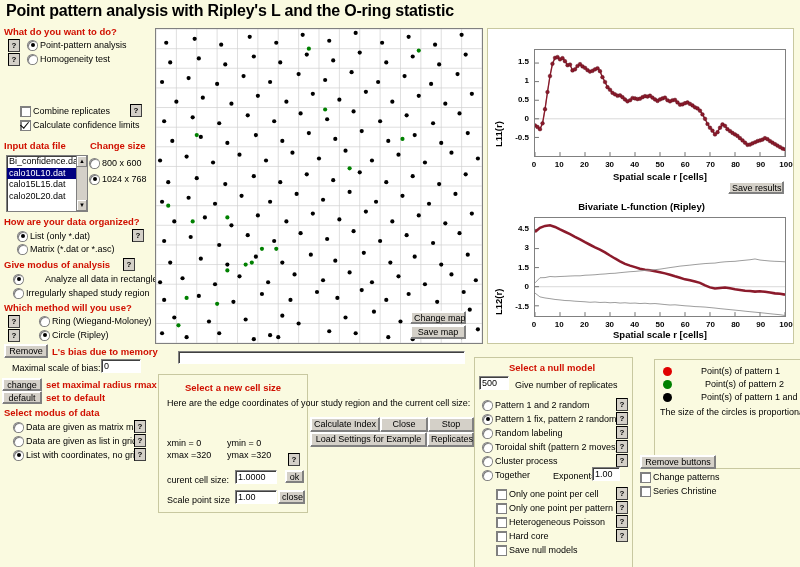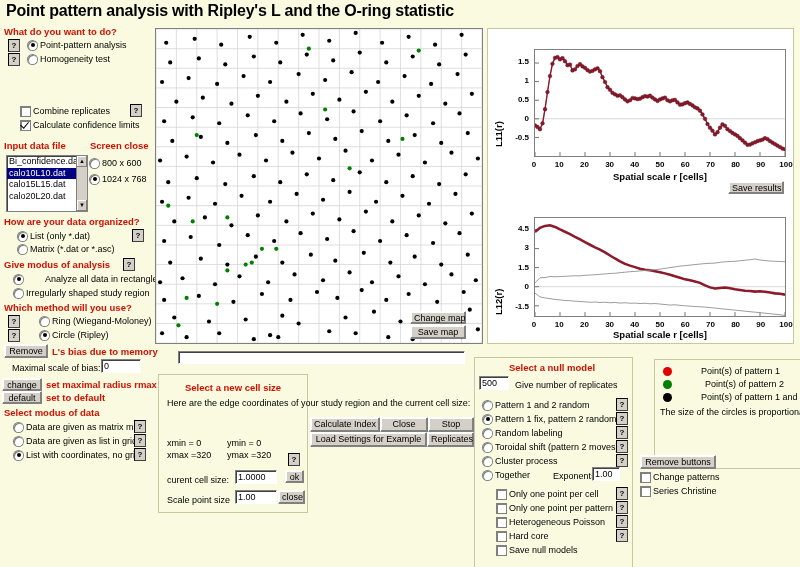--- a/index.html
+++ b/index.html
@@ -132,21 +132,21 @@
     <span class="cbox"></span>
     <span class="lbl">Combine replicates</span>
   </div>
   <div class="abs qbtn" style="left:130px;top:78px;">?</div>
   <div class="abs check-row" style="left:21px;top:93px;">
     <span class="cbox on"></span>
     <span class="lbl">Calculate confidence limits</span>
   </div>
 
   <div class="abs red-head" style="left:4px;top:114px;">Input data file</div>
-  <div class="abs red-head" style="left:90px;top:114px;">Screen close</div>
+  <div class="abs red-head" style="left:90px;top:114px;">Change size</div>
 </div>
 
 <div class="abs" id="datafile-list">
   <div class="opt">Bi_confidence.da</div>
   <div class="opt sel">calo10L10.dat</div>
   <div class="opt">calo15L15.dat</div>
   <div class="opt">calo20L20.dat</div>
   <div class="sb">
     <div class="arr">▲</div>
     <div class="arr dn">▼</div>
@@ -623,20 +623,21 @@
       <span class="ticklbl" style="left:172.0px;top:131.0px;transform:translateX(-50%);">50</span>
       <span class="ticklbl" style="left:197.2px;top:131.0px;transform:translateX(-50%);">60</span>
       <span class="ticklbl" style="left:222.4px;top:131.0px;transform:translateX(-50%);">70</span>
       <span class="ticklbl" style="left:247.6px;top:131.0px;transform:translateX(-50%);">80</span>
       <span class="ticklbl" style="left:272.8px;top:131.0px;transform:translateX(-50%);">90</span>
       <span class="ticklbl" style="left:298.0px;top:131.0px;transform:translateX(-50%);">100</span>
     </div>
   <div class="abs axis-xlabel" style="left:46px;top:142px;width:252px;">Spatial scale r [cells]</div>
   <div class="abs btn" style="left:240px;top:152px;width:56px;height:13px;">Save results</div>
 
+  <div class="abs chart-title" style="left:0;top:172px;width:307px;">Bivariate L-function (Ripley)</div>
   <div class="abs axis-ylabel" style="left:5px;top:210px;height:76px;">L12(r)</div>
   <div class="abs" id="chart2-plot" style="left:46px;top:188px;width:252px;height:100px;">
     <svg viewBox="0 0 252 100" preserveAspectRatio="none" style="display:block;width:100%;height:100%;background:#fff;border:1px solid #808080;box-sizing:border-box;">
         <line x1="0" y1="70.1" x2="252" y2="70.1" stroke="#D8D8D8" stroke-width="1"></line>
         <line x1="0.0" y1="100" x2="0.0" y2="96" stroke="#505050" stroke-width="0.8"></line>
         <line x1="25.2" y1="100" x2="25.2" y2="96" stroke="#505050" stroke-width="0.8"></line>
         <line x1="50.4" y1="100" x2="50.4" y2="96" stroke="#505050" stroke-width="0.8"></line>
         <line x1="75.6" y1="100" x2="75.6" y2="96" stroke="#505050" stroke-width="0.8"></line>
         <line x1="100.8" y1="100" x2="100.8" y2="96" stroke="#505050" stroke-width="0.8"></line>
         <line x1="126.0" y1="100" x2="126.0" y2="96" stroke="#505050" stroke-width="0.8"></line>

